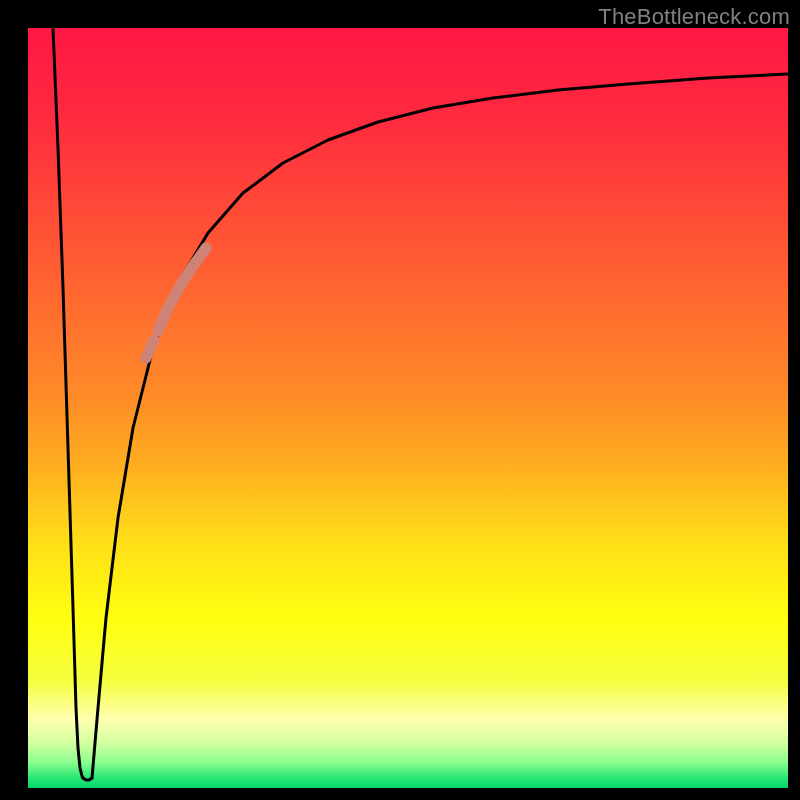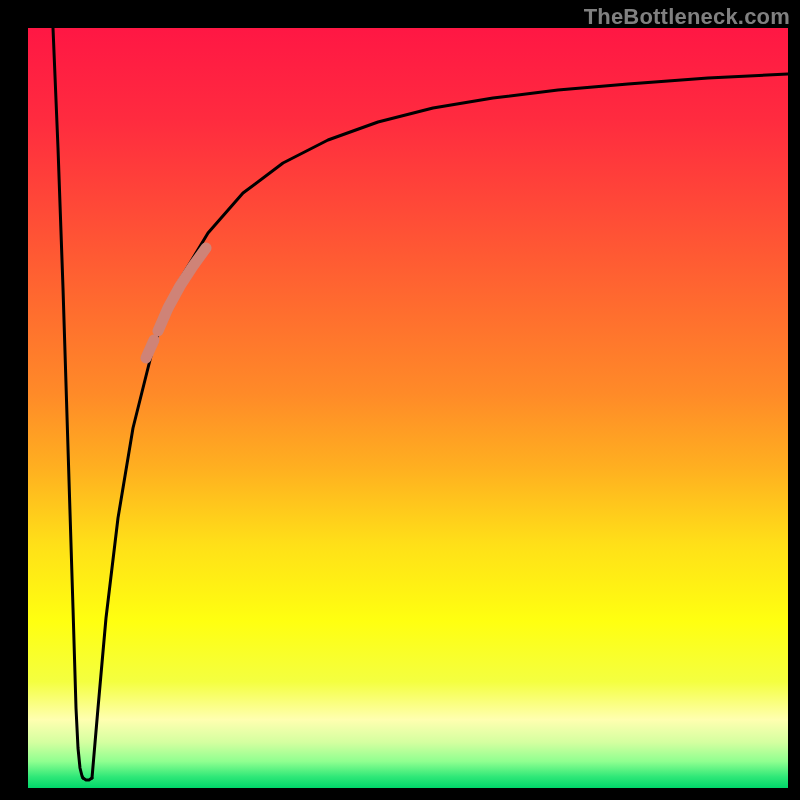--- a/index.html
+++ b/index.html
@@ -17,21 +17,21 @@
     height: 800px;
     background: #000;
   }
   .watermark {
     position: absolute;
     top: 4px;
     right: 10px;
     color: #808080;
     font-size: 22px;
     letter-spacing: 0.2px;
-    font-weight: 700;
+    font-weight: 400;
     z-index: 10;
   }
   .plot-area {
     position: absolute;
     left: 28px;
     top: 28px;
     width: 760px;
     height: 760px;
     overflow: hidden;
   }

